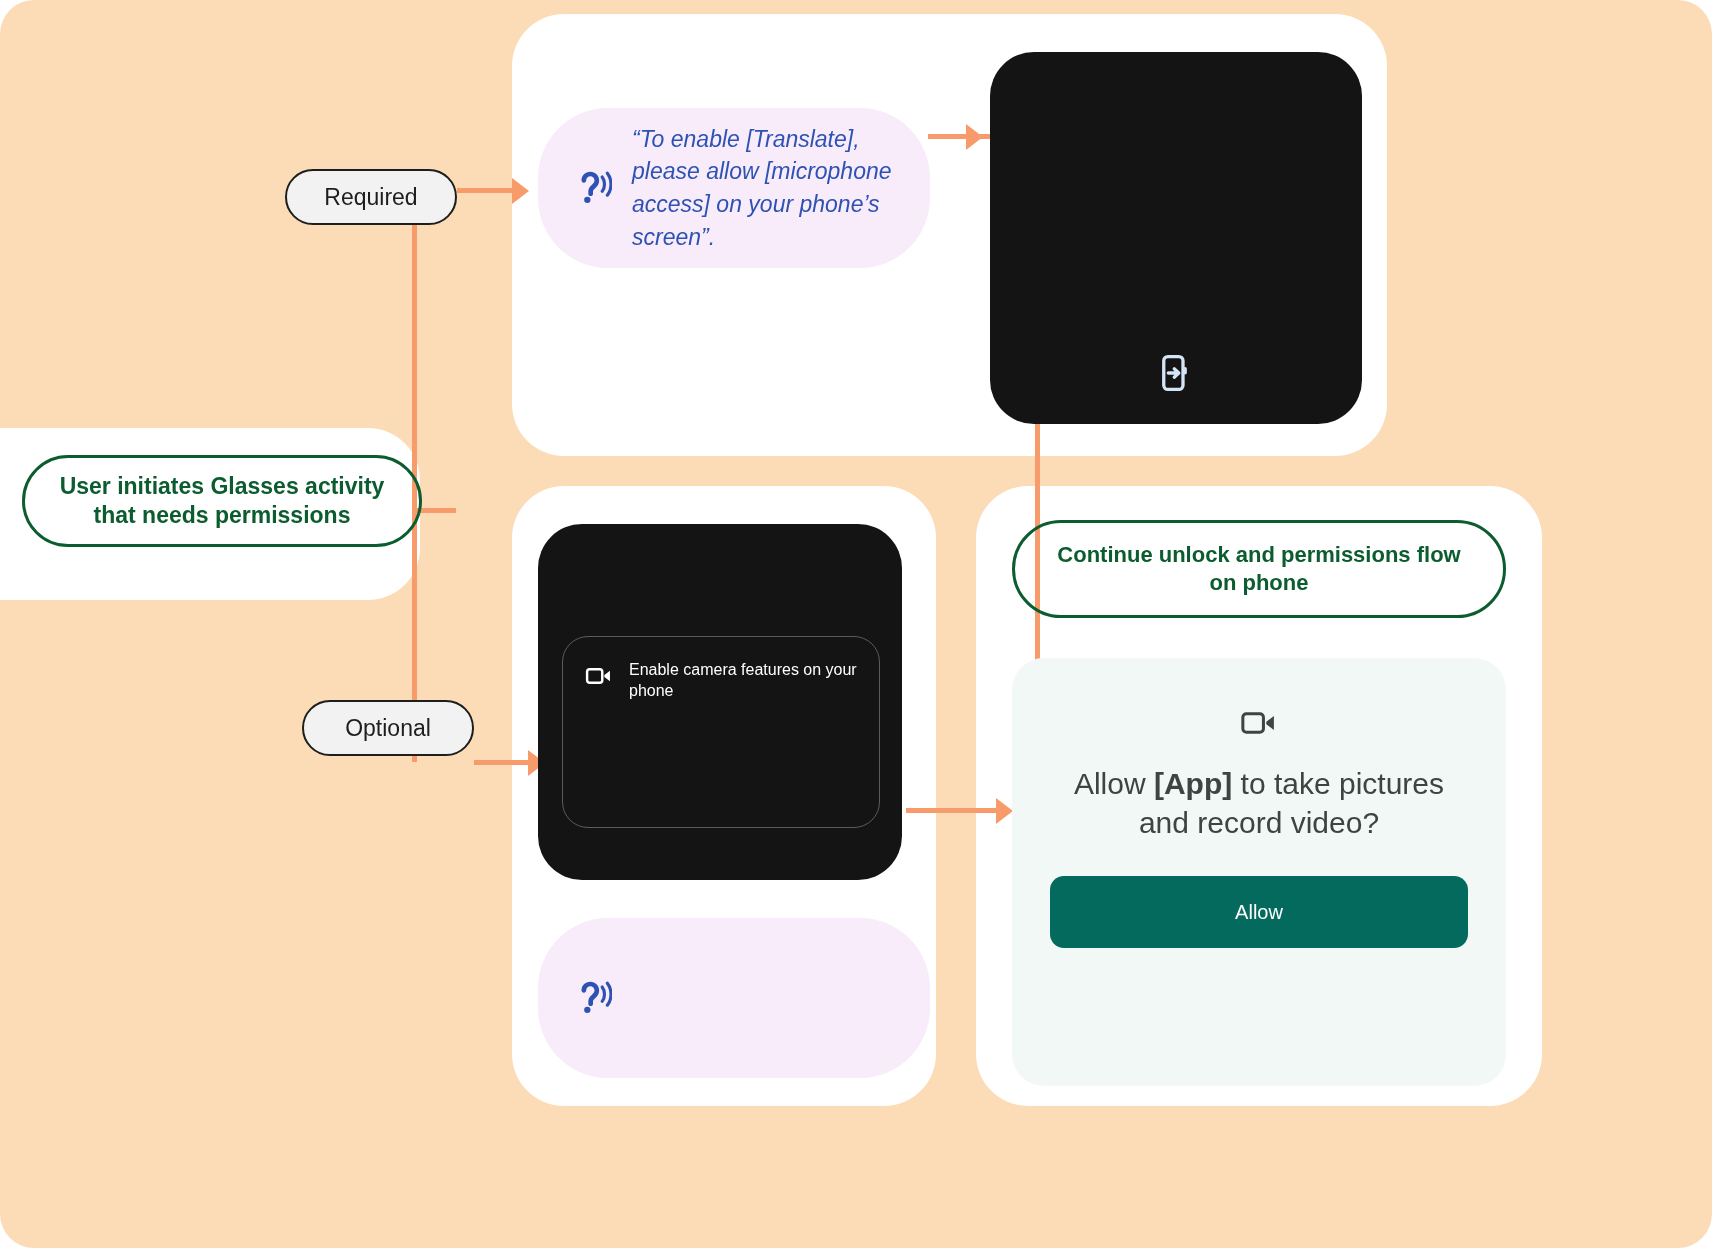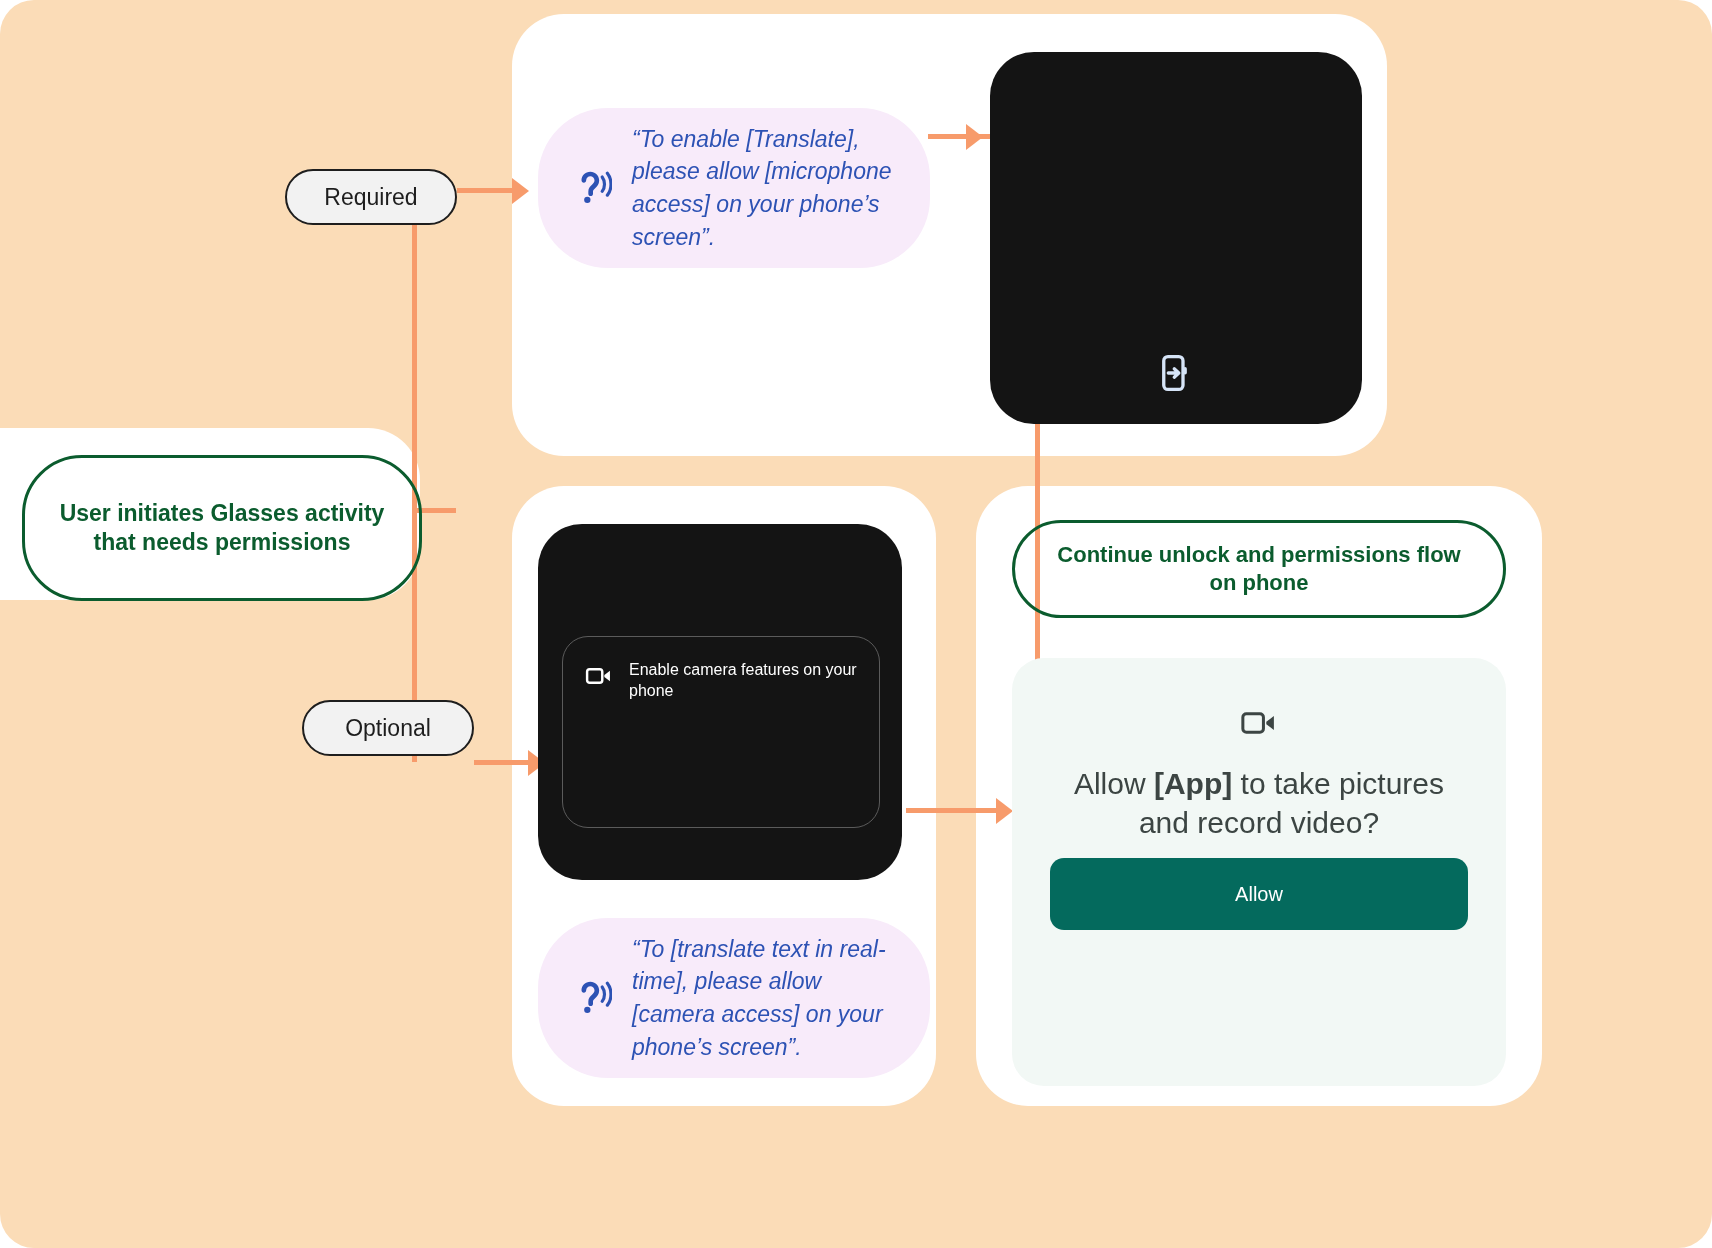--- a/index.html
+++ b/index.html
@@ -34,21 +34,21 @@
     border: 3px solid #0B5C2E;
     color: #0B5C2E;
     font-weight: bold;
     display: flex;
     align-items: center;
     justify-content: center;
     text-align: center;
     line-height: 1.28;
   }
   #start-oval {
-    left: 22px; top: 455px; width: 400px; height: 146px;
+    left: 22px; top: 455px; width: 400px; height: 92px;
     border-radius: 60px; font-size: 23px; padding: 0 26px;
   }
   #continue-oval {
     left: 1012px; top: 520px; width: 494px; height: 98px;
     border-radius: 49px; font-size: 22px; padding: 0 26px; justify-content: flex-end;
   }
 
   
   .pill {
     position: absolute;
@@ -130,21 +130,21 @@
     background: #F2F8F5;
     border-radius: 32px;
     padding: 36px 38px 26px;
     text-align: center;
   }
   #perm-cam-icon { width: 38px; height: 38px; margin: 10px auto 22px; display: block; }
   #perm-title {
     color: #3C4543;
     font-size: 30px;
     line-height: 1.30;
-    margin-bottom: 16px;
+    margin-bottom: 34px;
   }
   #perm-title b { font-weight: bold; }
   .perm-btn {
     display: block;
     width: 100%;
     height: 72px;
     background: #046A5D;
     color: #ffffff;
     border: none;
     border-radius: 14px;
@@ -225,21 +225,20 @@
     </div>
   </div>
 
   <div class="bubble" style="left:538px; top:918px; width:392px; height:160px;">
     <svg class="ear-icon" viewBox="0 0 24 24">
       <path d="M11 2.2c-3 0-5.3 2.3-5.3 5.2 0 .8.6 1.4 1.4 1.4s1.4-.6 1.4-1.4c0-1.4 1.1-2.5 2.5-2.5s2.5 1.1 2.5 2.5c0 1.1-.5 1.7-1.5 2.6-1.1 1-2.2 2.1-2.2 4.1v1.3c0 .8.6 1.4 1.4 1.4s1.4-.6 1.4-1.4v-1.3c0-.8.4-1.2 1.3-2 1.2-1.1 2.4-2.3 2.4-4.7 0-2.9-2.4-5.2-5.3-5.2z" fill="#2D52B4"></path>
       <circle cx="9.2" cy="19.1" r="1.9" fill="#2D52B4"></circle>
       <path d="M18.1 5.4c.9 1.2 1.4 2.7 1.4 4.3s-.5 3.1-1.4 4.3" stroke="#2D52B4" stroke-width="1.9" fill="none" stroke-linecap="round"></path>
       <path d="M21.2 3.1c1.4 1.8 2.2 4.1 2.2 6.6s-.8 4.8-2.2 6.6" stroke="#2D52B4" stroke-width="1.9" fill="none" stroke-linecap="round"></path>
     </svg>
-    <span class="bubble-text">“To [translate text in real-time], please allow [camera access] on your phone’s screen”.</span>
   </div>
 
   <div class="green-oval" id="continue-oval">
     <span>Continue unlock and permissions flow on phone</span>
   </div>
 
   <div id="perm-dialog">
     <svg id="perm-cam-icon" viewBox="0 0 24 24">
       <rect x="1.8" y="6.2" width="13" height="11.6" rx="2.2" stroke="#3C4543" stroke-width="1.9" fill="none"></rect>
       <path d="M16.6 11.2 21.4 7.6v8.8l-4.8-3.6z" fill="#3C4543"></path>

